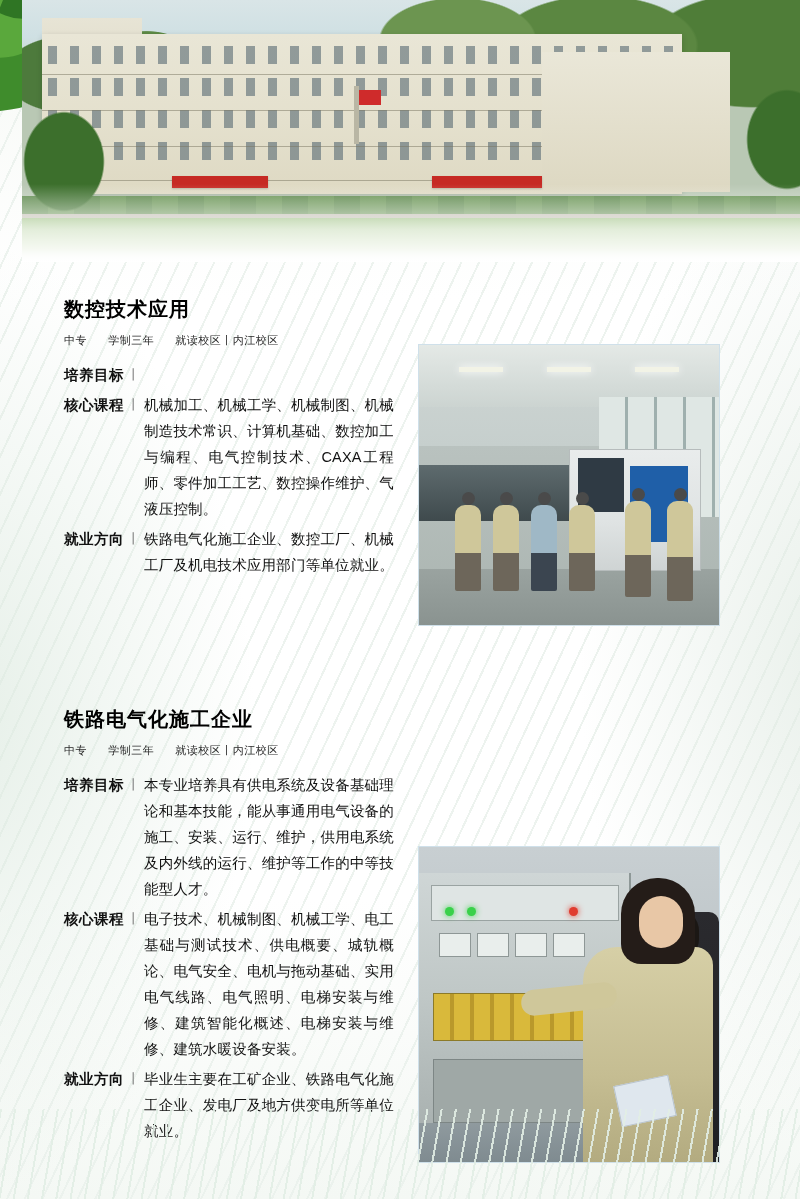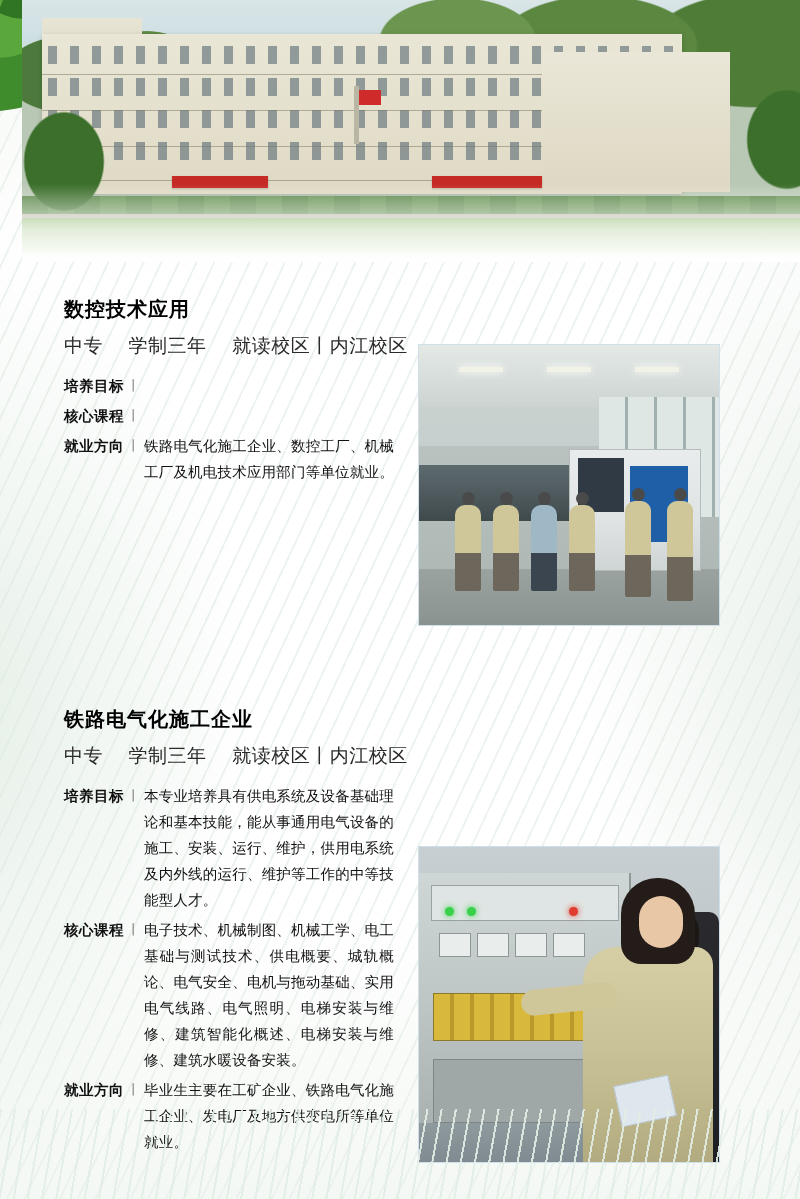--- a/index.html
+++ b/index.html
@@ -182,21 +182,21 @@
   .prog-title {
     color: #000000;
     font-size: 20px;
     font-weight: bold;
     letter-spacing: 1px;
     margin: 0 0 10px 64px;
     font-family: "Liberation Serif", "DejaVu Serif", serif;
   }
   .prog-meta {
     margin: 0 0 14px 64px;
-    font-size: 19px;
+    font-size: 11px;
     color: #2a2a2a;
     letter-spacing: .5px;
   }
   .prog-meta .sp { display:inline-block; width: 14px; }
 
   .rows { margin-left: 64px; width: 330px; }
   .row {
     display: flex;
     align-items: flex-start;
     margin-bottom: 4px;
@@ -418,20 +418,21 @@
     </div>
 
     <div class="rows">
       <div class="row">
         <span class="row-label">培养目标</span>
         <span class="row-sep">丨</span>
       </div>
       <div class="row">
         <span class="row-label">核心课程</span>
         <span class="row-sep">丨</span>
+        <span class="row-text">机械加工、机械工学、机械制图、机械制造技术常识、计算机基础、数控加工与编程、电气控制技术、CAXA工程师、零件加工工艺、数控操作维护、气液压控制。</span>
       </div>
       <div class="row">
         <span class="row-label">就业方向</span>
         <span class="row-sep">丨</span>
         <span class="row-text">铁路电气化施工企业、数控工厂、机械工厂及机电技术应用部门等单位就业。</span>
       </div>
     </div>
 
     <div class="photo-card ph-cnc">
       <div class="inner">

